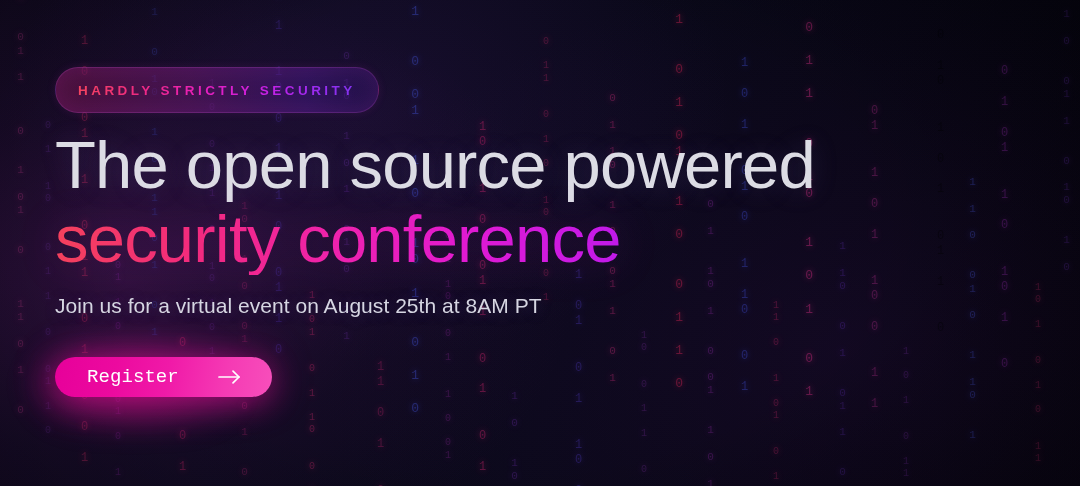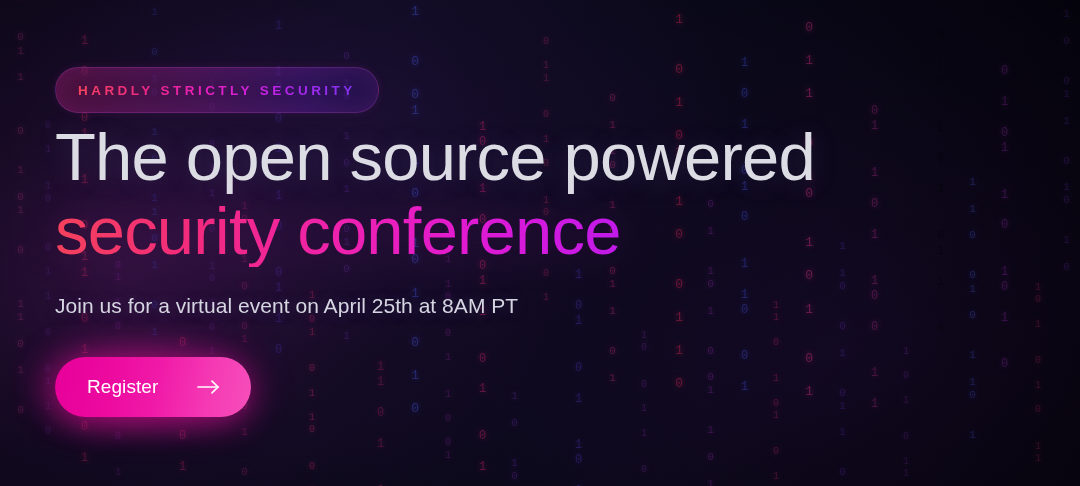--- a/index.html
+++ b/index.html
@@ -115,21 +115,21 @@
     background-clip: text;
     color: transparent;
     -webkit-text-fill-color: transparent;
     white-space: nowrap;
   }
 
   
   .headline {
     position: absolute;
     left: 0;
-    top: 120px;
+    top: 128px;
     width: 880px;
   }
 
   .headline-line {
     display: block;
     font-size: 67px;
     font-weight: 400;
     line-height: 1.10;
     letter-spacing: -0.012em;
     white-space: nowrap;
@@ -190,34 +190,34 @@
         rgba(120, 20, 140, 0) 85%);
     filter: blur(9px);
     pointer-events: none;
   }
 
   .cta-button {
     position: relative;
     display: inline-flex;
     align-items: center;
     gap: 39px;
-    height: 60px;
+    height: 40px;
     padding: 0 30px 0 32px;
     border: none;
     border-radius: 999px;
     cursor: pointer;
     background: linear-gradient(100deg,
         #e7009a 0%,
         #ec0a9f 28%,
         #f01aa8 52%,
         #f53ab4 78%,
         #f74fbb 100%);
     box-shadow: 0 6px 30px rgba(235, 10, 150, 0.45),
                 0 0 46px rgba(230, 20, 160, 0.30);
-    font-family: Liberation Sans, sans-serif;
+    font-family: Liberation Mono, monospace;
   }
 
   .cta-label {
     font-size: 19px;
     font-weight: 400;
     letter-spacing: 0.004em;
     color: #ffffff;
     white-space: nowrap;
   }
 
@@ -280,21 +280,21 @@
 
     <div class="badge">
       <span class="badge-text">HARDLY STRICTLY SECURITY</span>
     </div>
 
     <div class="headline">
       <span class="headline-line headline-line-1">The open source powered</span>
       <span class="headline-line headline-line-2">security conference</span>
     </div>
 
-    <div class="subtitle">Join us for a virtual event on April 25th at 8AM PT</div>
+    <div class="subtitle">Join us for a virtual event on August 25th at 8AM PT</div>
 
     <div class="cta-wrap">
       <div class="cta-glow"></div>
       <button class="cta-button" type="button">
         <span class="cta-label">Register</span>
         <span class="cta-arrow">
           <svg width="24" height="16" viewBox="0 0 24 16" fill="none" aria-hidden="true">
             <path d="M1 8 H21" stroke="#ffffff" stroke-width="1.7" stroke-linecap="round"></path>
             <path d="M15 2.2 L21 8 L15 13.8" stroke="#ffffff" stroke-width="1.7" stroke-linecap="round" stroke-linejoin="round" fill="none"></path>
           </svg>

